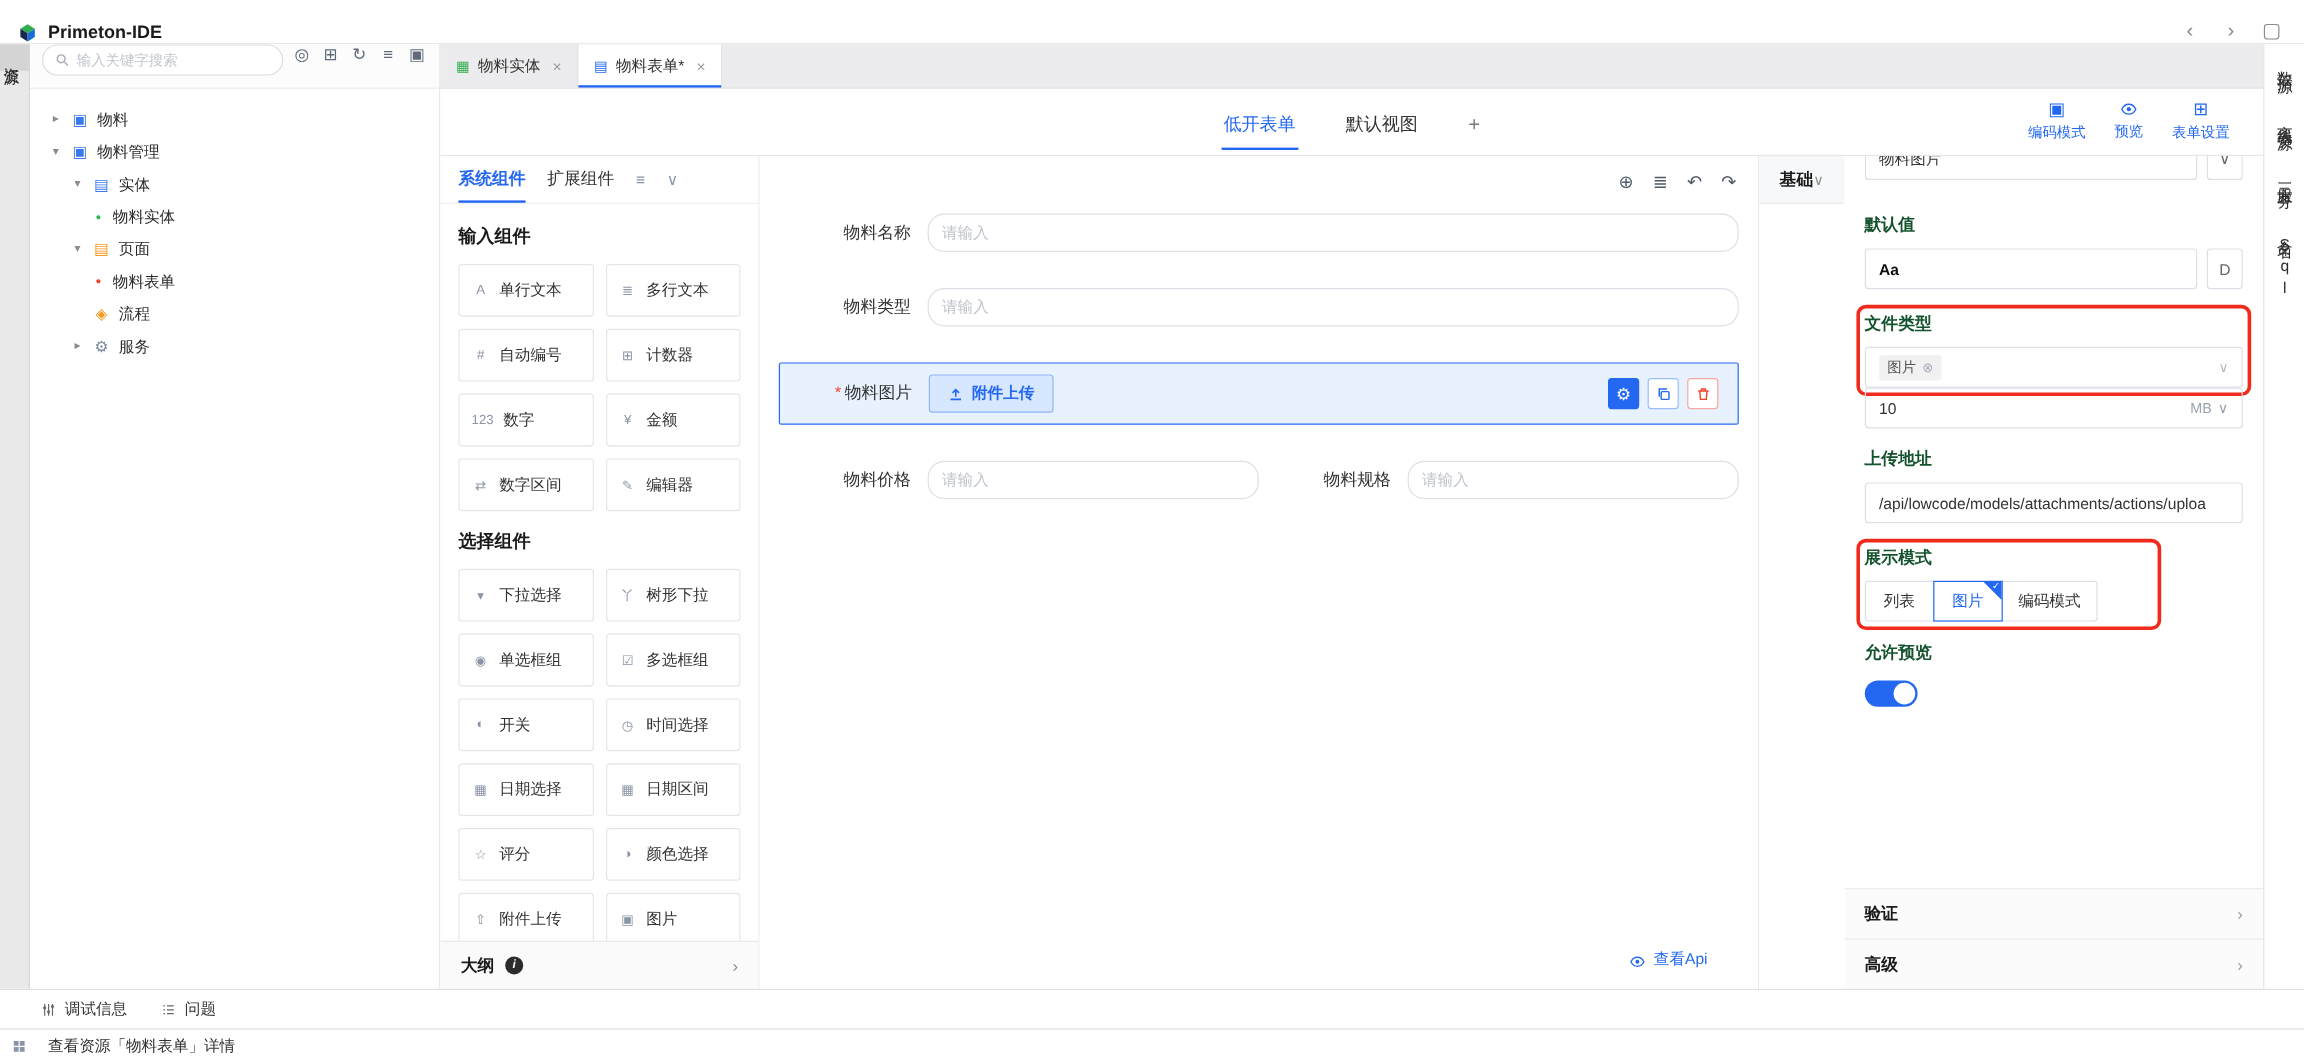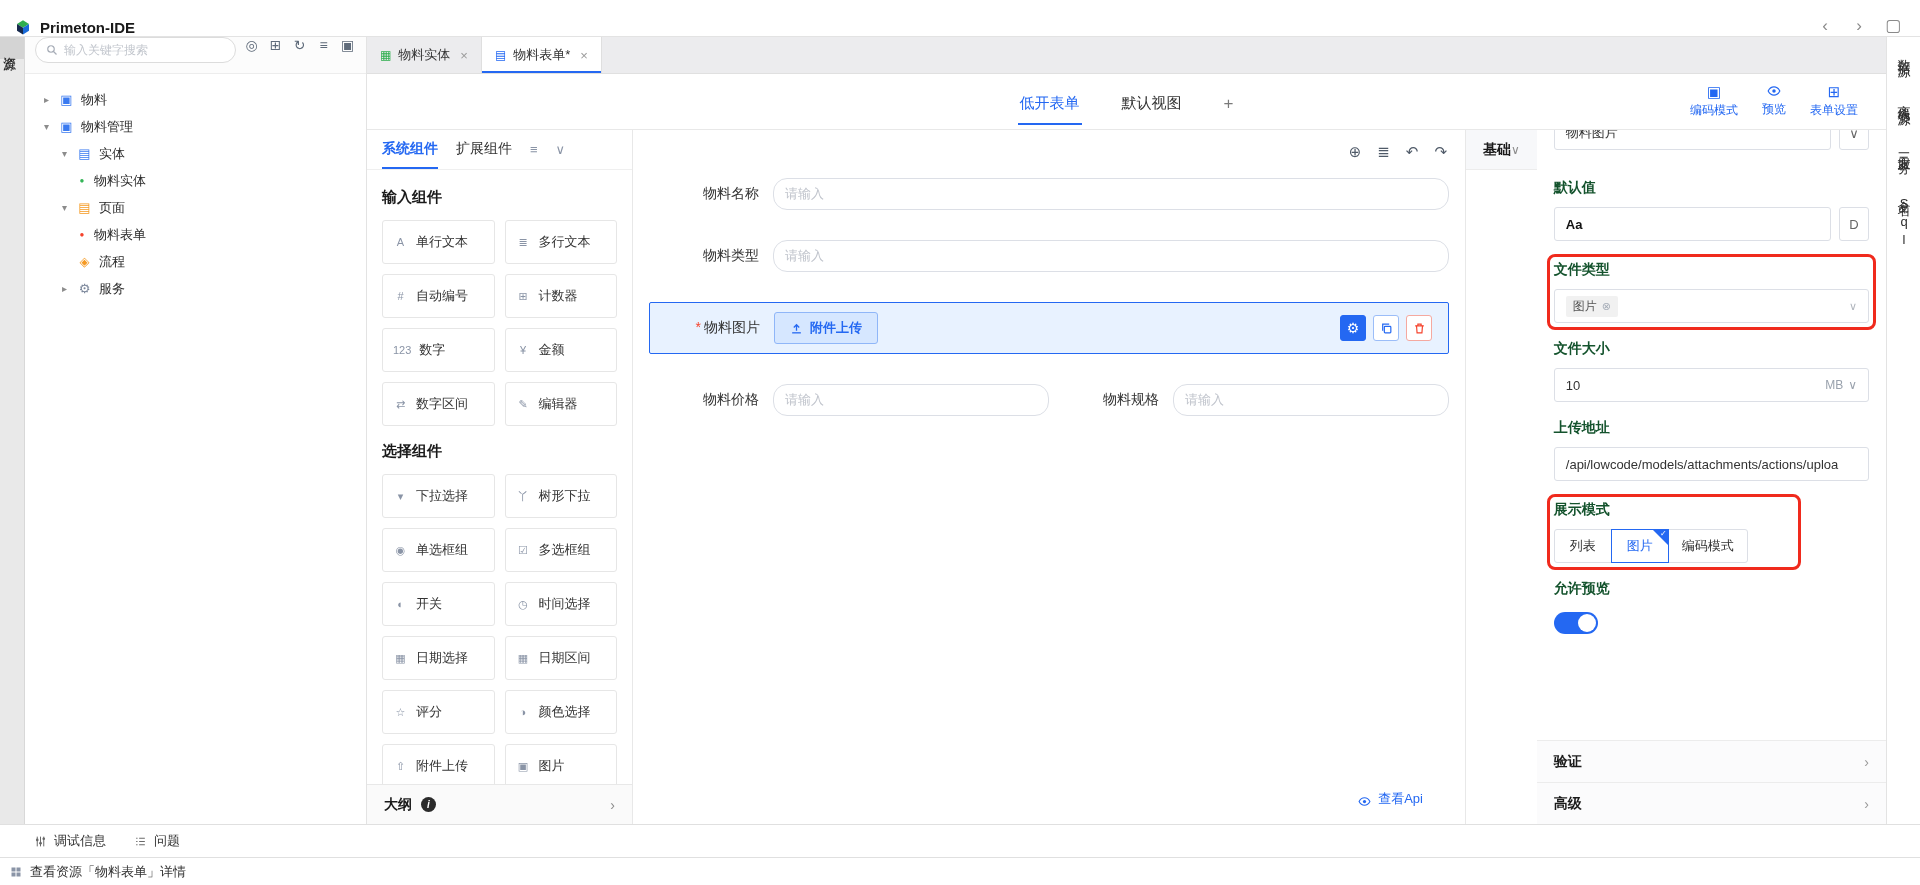--- a/index.html
+++ b/index.html
@@ -125,21 +125,21 @@
   .props-footer{margin-top:auto}
   .collapse-row{height:42px;border-top:1px solid #ececec;background:#fbfbfc;display:flex;align-items:center;justify-content:space-between;padding:0 17px;margin:0 -17px;font-size:14px;font-weight:bold;color:#1a1a1a;cursor:pointer}
   .collapse-row .rchev{color:#9a9a9a;font-weight:normal;font-size:14px}
 
   .right-rail{width:34px;border-left:1px solid #e3e3e3;background:#fff;display:flex;flex-direction:column;align-items:center;gap:36px;padding-top:12px;flex-shrink:0}
   .rail-item{writing-mode:vertical-lr;text-orientation:upright;letter-spacing:3px;font-size:13px;color:#2b2b2b;cursor:pointer}
 
   
   .statusbar{height:33px;border-top:1px solid #e0e0e0;background:#fff;display:flex;align-items:center;gap:28px;padding-left:34px;flex-shrink:0}
   .sb-item{display:flex;align-items:center;gap:7px;font-size:13px;color:#333;cursor:pointer}
-  .bottombar{height:28px;border-top:1px solid #e0e0e0;background:#fff;display:flex;align-items:center;gap:8px;padding-left:10px;font-size:13px;color:#333;flex-shrink:0}
+  .bottombar{height:28px;border-top:1px solid #e0e0e0;background:#fff;display:flex;align-items:center;gap:18px;padding-left:10px;font-size:13px;color:#333;flex-shrink:0}
   svg{display:block}
 </style>
 </head>
 <body>
 
 <div class="app">
 
   <header class="titlebar">
     <span class="logo">
       <svg width="18" height="18" viewBox="0 0 24 24">
@@ -476,21 +476,20 @@
               <div class="plabel">文件类型</div>
               <div class="select-box">
                 <span class="tag">
                   <span>图片</span>
                   <span class="x">⊗</span>
                 </span>
                 <span class="sel-chev">∨</span>
               </div>
             </div>
 
-            <div class="plabel">文件大小</div>
             <div class="input-group">
               <span>10</span>
               <span class="unit">
                 <span>MB</span>
                 <span>∨</span>
               </span>
             </div>
 
             <div class="plabel">上传地址</div>
             <div class="pinput nowrap">

